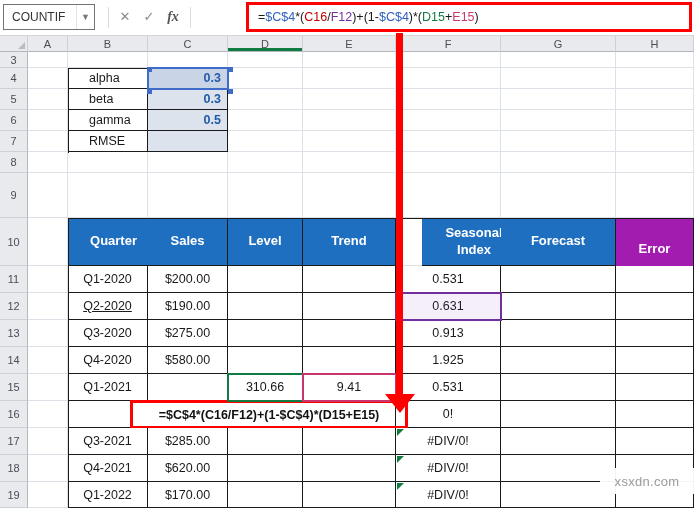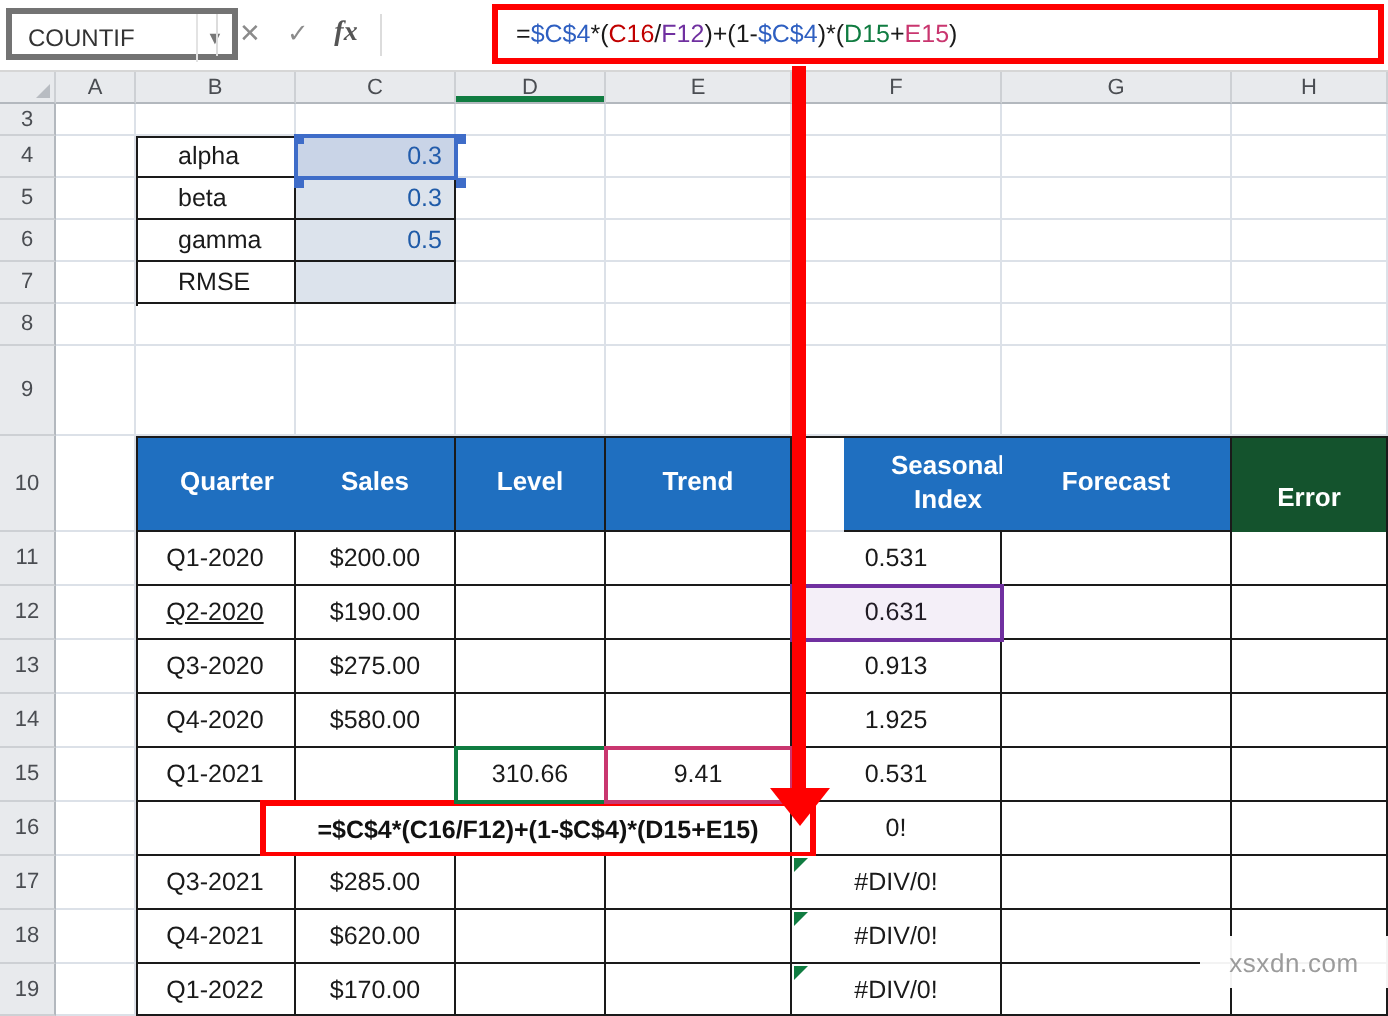--- a/index.html
+++ b/index.html
@@ -2,42 +2,42 @@
 <html><head>
 <meta charset="utf-8">
 <style>
   html,body{margin:0;padding:0;background:#fff}
   #screen{position:relative;width:694px;height:508px;background:#fff;overflow:hidden;
           font-family:"Liberation Sans","DejaVu Sans",sans-serif;color:#1a1a1a}
   .abs{position:absolute;box-sizing:border-box}
 
   
   #formula-bar{position:absolute;left:0;top:0;width:694px;height:35px;background:#fff;border-bottom:1px solid #D6D6D6}
-  #name-box{position:absolute;left:3px;top:4px;width:116px;height:26px;border:3px solid #737373;font-size:12px;color:#333;box-sizing:border-box}
+  #name-box{position:absolute;left:3px;top:4px;width:92px;height:26px;border:1px solid #737373;font-size:12px;color:#333;box-sizing:border-box}
   #nb-text{position:absolute;left:8px;top:0;line-height:24px}
   #nb-drop{position:absolute;right:0;top:0;width:17px;height:24px;text-align:center;line-height:24px;color:#777;border-left:1px solid #E3E3E3;font-size:9px}
   .vsep{position:absolute;top:7px;width:1px;height:21px;background:#DCDCDC}
   .fb-btn{position:absolute;top:4px;width:22px;height:26px;line-height:26px;text-align:center;font-size:13px;color:#8b8b8b;cursor:default}
   #btn-cancel{left:114px}
   #btn-enter{left:138px}
   #btn-fx{left:162px;font-style:italic;font-weight:bold;color:#555;font-family:"Liberation Serif","DejaVu Serif",serif;font-size:14px}
   #formula-text{position:absolute;left:246px;top:2px;width:446px;height:30px;line-height:30px;padding-left:12px;
                 font-size:12.5px;white-space:nowrap;overflow:hidden;box-sizing:border-box}
 
   
   .gl{background:#DCE1E8}
   .chead{display:flex;align-items:center;justify-content:center;font-size:11px;color:#4a4d52;background:#E8EAED;
          border-right:1px solid #CDD0D4;border-bottom:1px solid #B3B8BE}
   .rhead{display:flex;align-items:center;justify-content:center;font-size:11px;color:#4a4d52;background:#E8EAED;
          border-bottom:1px solid #CDD0D4;border-right:1px solid #B3B8BE}
   .cell{display:flex;align-items:center;justify-content:center;font-size:12.5px;background:#fff;
         border-right:1px solid #1a1a1a;border-bottom:1px solid #1a1a1a;white-space:nowrap}
   .hcell{font-weight:bold;color:#fff;text-align:center;white-space:normal;line-height:1.25;font-size:13px;padding:0 13px}
   .pl{justify-content:flex-start;padding-left:21px}
-  .pval{justify-content:flex-end;padding-right:6px;font-weight:normal}
+  .pval{justify-content:flex-end;padding-right:6px;font-weight:bold}
   .blk{background:#1a1a1a}
   .hl{pointer-events:none;background:transparent}
   .redbox{border:3px solid #FF0000}
   .redbox2{border:3px solid #FF0000;display:flex;align-items:center;justify-content:center;font-weight:bold;
            font-size:12.5px;color:#111;background:transparent;white-space:nowrap}
   .tri{position:absolute;left:1px;top:1px;width:0;height:0;border-top:7px solid #107C41;border-right:7px solid transparent}
   .handle{position:absolute;width:5px;height:5px;background:#3E6CC8}
   .corner-tri{position:absolute;right:2px;bottom:2px;width:0;height:0;border-left:7px solid transparent;border-bottom:7px solid #B8BCC2}
   .watermark{display:flex;align-items:center;justify-content:center;font-size:13px;color:#9b9b9b;
              background:rgba(255,255,255,0.95);letter-spacing:0.3px}
@@ -125,21 +125,21 @@
       <div class="abs cell pl" style="left: 68px; top: 131px; width: 80px; height: 21px;">RMSE</div>
       <div class="abs cell pval" style="left: 148px; top: 131px; width: 80px; height: 21px; background: rgb(220, 227, 236); color: rgb(31, 91, 168);"></div>
       <div class="abs blk" style="left: 68px; top: 68px; width: 1px; height: 85px;"></div>
       <div class="abs blk" style="left: 68px; top: 68px; width: 161px; height: 1px;"></div>
       <div class="abs cell hcell" style="left: 68px; top: 218px; width: 92px; height: 48px; background: rgb(31, 111, 192);">Quarter</div>
       <div class="abs cell hcell" style="left: 148px; top: 218px; width: 80px; height: 48px; background: rgb(31, 111, 192);">Sales</div>
       <div class="abs cell hcell" style="left: 228px; top: 218px; width: 75px; height: 48px; background: rgb(31, 111, 192);">Level</div>
       <div class="abs cell hcell" style="left: 303px; top: 218px; width: 93px; height: 48px; background: rgb(31, 111, 192);">Trend</div>
       <div class="abs cell hcell" style="left: 410px; top: 218px; width: 105px; height: 48px; background: rgb(31, 111, 192); margin-left: 12px;">Seasonal Index</div>
       <div class="abs cell hcell" style="left: 501px; top: 218px; width: 115px; height: 48px; background: rgb(31, 111, 192);">Forecast</div>
-      <div class="abs cell hcell" style="left: 616px; top: 218px; width: 78px; height: 64px; background: #14532d;">Error</div>
+      <div class="abs cell hcell" style="left: 616px; top: 218px; width: 78px; height: 64px; background: #a21caf;">Error</div>
       <div class="abs cell" style="left: 68px; top: 266px; width: 80px; height: 27px;">Q1-2020</div>
       <div class="abs cell" style="left: 148px; top: 266px; width: 80px; height: 27px;">$200.00</div>
       <div class="abs cell" style="left: 228px; top: 266px; width: 75px; height: 27px;"></div>
       <div class="abs cell" style="left: 303px; top: 266px; width: 93px; height: 27px;"></div>
       <div class="abs cell" style="left: 396px; top: 266px; width: 105px; height: 27px;">0.531</div>
       <div class="abs cell" style="left: 501px; top: 266px; width: 115px; height: 27px;"></div>
       <div class="abs cell" style="left: 616px; top: 266px; width: 78px; height: 27px;"></div>
       <div class="abs cell" style="left: 68px; top: 293px; width: 80px; height: 27px; text-decoration: underline;">Q2-2020</div>
       <div class="abs cell" style="left: 148px; top: 293px; width: 80px; height: 27px;">$190.00</div>
       <div class="abs cell" style="left: 228px; top: 293px; width: 75px; height: 27px;"></div>

